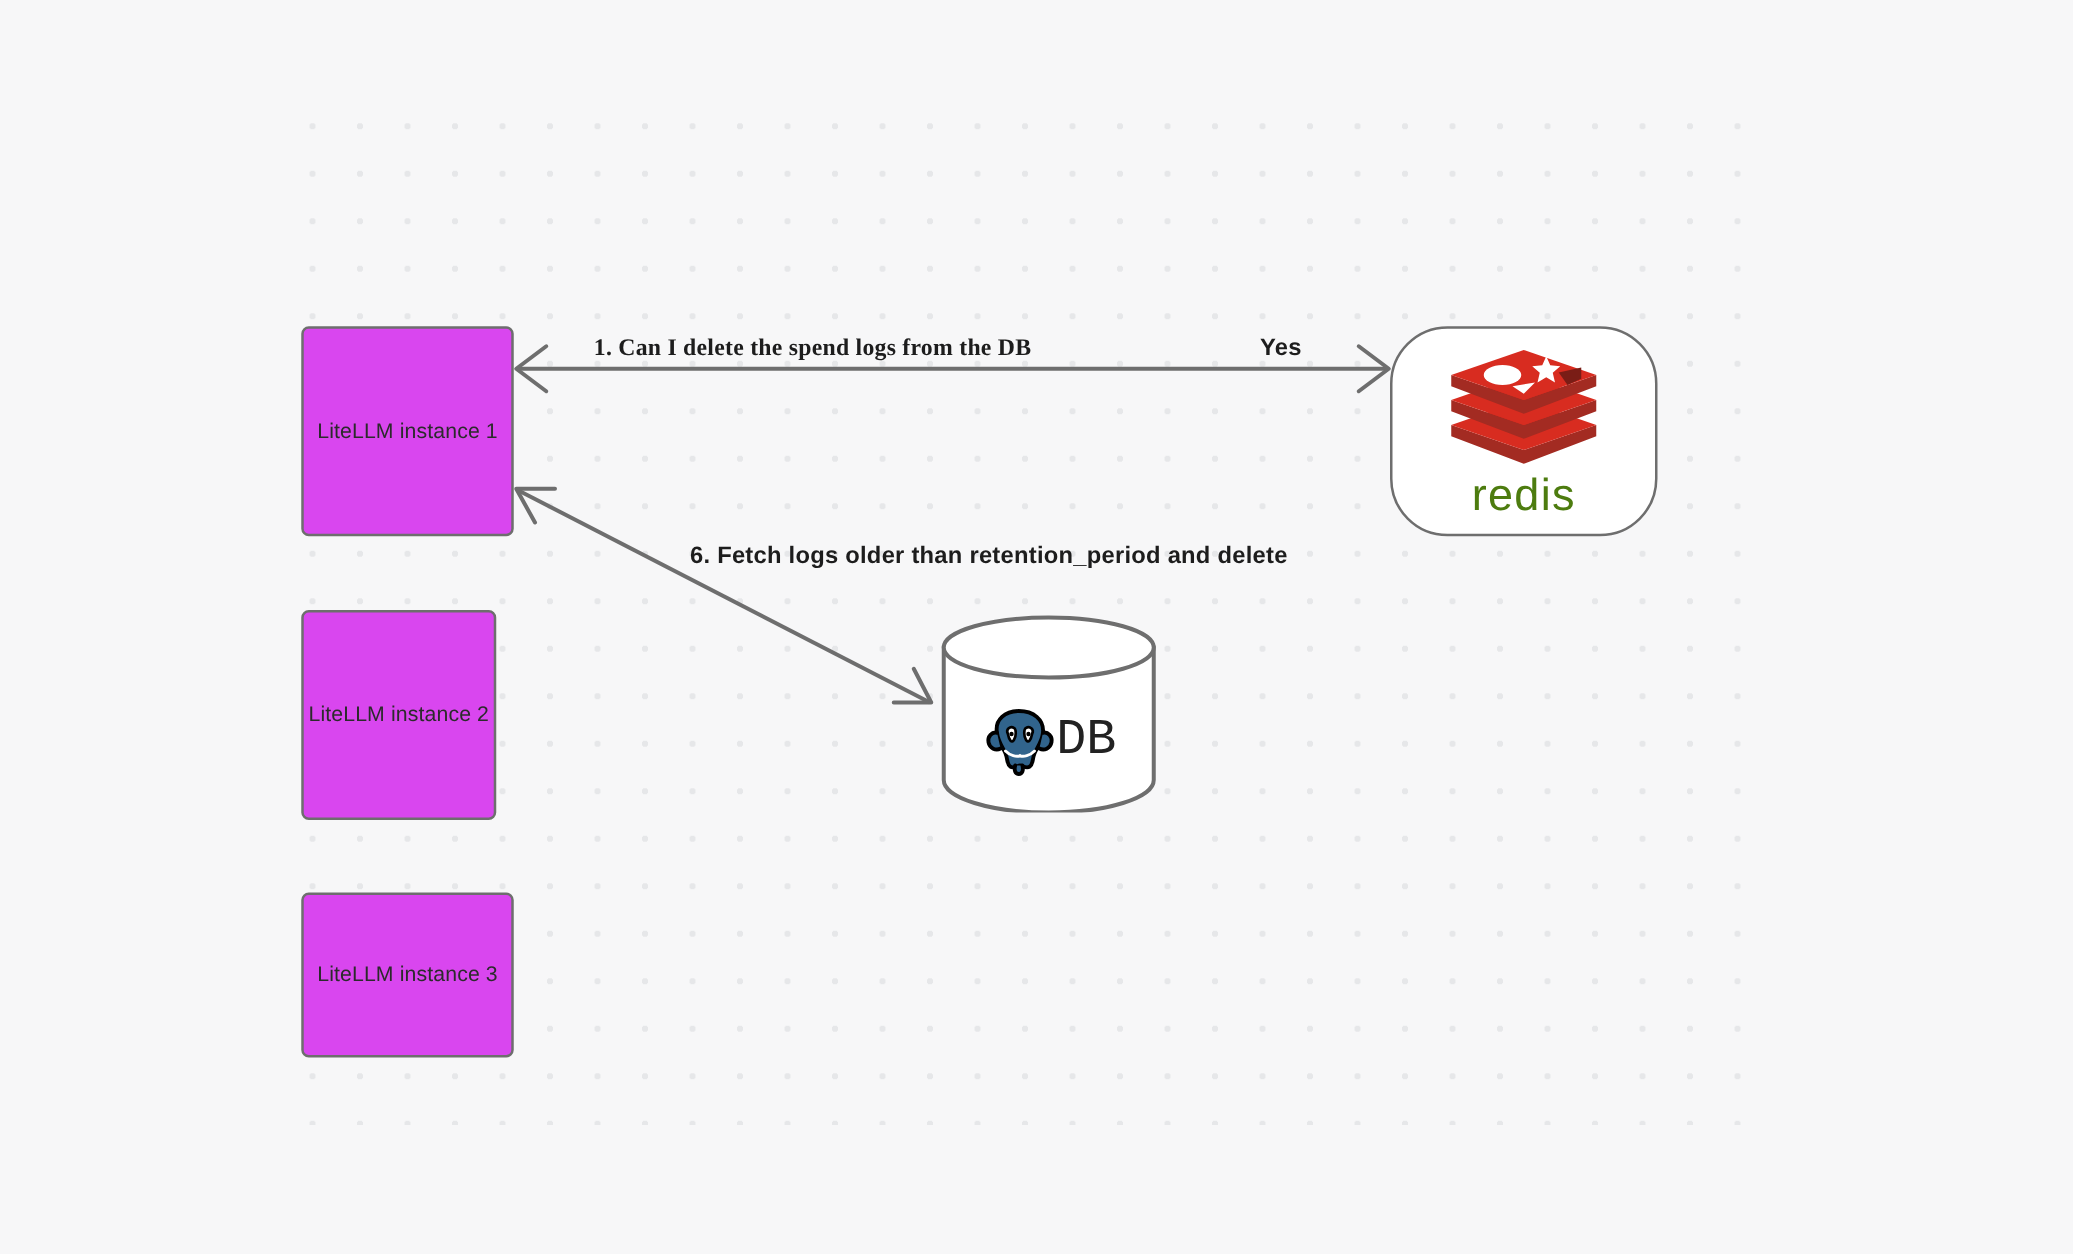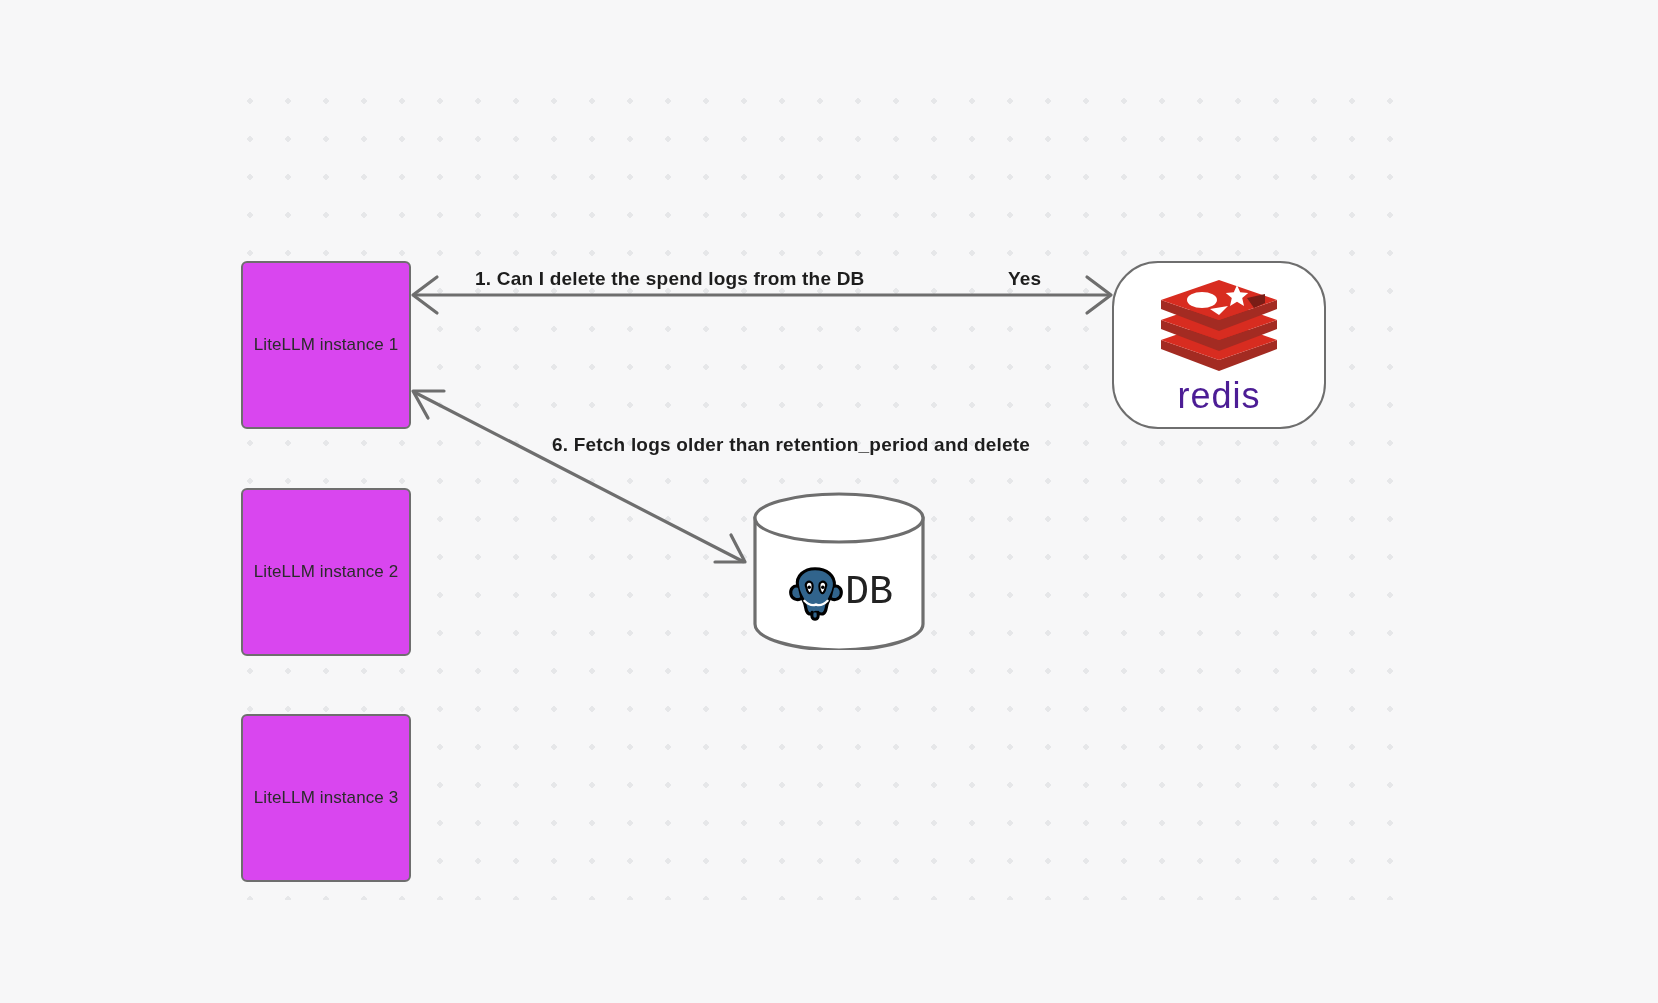--- a/index.html
+++ b/index.html
@@ -40,22 +40,22 @@
     align-items: center;
     justify-content: center;
   }
   .node-label {
     font-size: 17px;
     color: #2b2b2b;
     letter-spacing: .1px;
     font-family: "Liberation Sans", sans-serif;
   }
   #box-1 { left: 241px; top: 261px; width: 170px; height: 168px; }
-  #box-2 { left: 241px; top: 488px; width: 170px; height: 168px; }
-  #box-3 { left: 241px; top: 714px; width: 170px; height: 168px; }
+  #box-2 { left: 241px; top: 488px; width: 156px; height: 168px; }
+  #box-3 { left: 241px; top: 714px; width: 170px; height: 132px; }
 
   
   #redis-node {
     position: absolute;
     left: 1112px;
     top: 261px;
     width: 214px;
     height: 168px;
     box-sizing: border-box;
     background: #ffffff;
@@ -107,21 +107,21 @@
   
   .edge-label {
     position: absolute;
     font-size: 19px;
     font-weight: bold;
     color: #1d1d1d;
     white-space: nowrap;
     font-family: "Liberation Sans", sans-serif;
     letter-spacing: .2px;
   }
-  #label-1 { left: 475px; top: 268px; }
+  #label-1 { left: 475px; top: 268px; font-family: Liberation Serif, serif; }
   #label-yes { left: 1008px; top: 268px; }
   #label-2 { left: 552px; top: 434px; }
 </style>
 </head>
 <body>
 
 <div id="canvas">
 
   <div class="dot-grid"></div>
 
@@ -179,21 +179,21 @@
       <g>
         <path d="M64 44 L6 24 L6 33 L64 55 L122 33 L122 24 Z" fill="#a32b22"></path>
         <path d="M6 24 L64 4 L122 24 L64 44 Z" fill="#d82c20"></path>
       </g>
 
       <ellipse cx="47" cy="24" rx="15" ry="8" fill="#ffffff"></ellipse>
       <path d="M82 9 l3.2 7.2 8 .7 -6 5.2 1.8 7.8 -7 -4.2 -7 4.2 1.8 -7.8 -6 -5.2 8 -.7 Z" fill="#ffffff"></path>
       <path d="M55 33 l18 -3 -9 9 Z" fill="#ffffff"></path>
       <path d="M92 22 l18 -4 0 9 -11 5 Z" fill="#7a1d16"></path>
     </svg>
-    <div style="font-size:36px;color:#4c1d95;font-family:'Liberation Sans',sans-serif;letter-spacing:1px;line-height:1;margin-top:-2px;">redis</div>
+    <div style="font-size:36px;color:#4d7c0f;font-family:'Liberation Sans',sans-serif;letter-spacing:1px;line-height:1;margin-top:-2px;">redis</div>
   </div>
 
   <div id="db-node">
     <svg class="db-svg" viewBox="0 0 174 158" xmlns="http://www.w3.org/2000/svg">
       <path d="M3 26 L3 132 A84 26 0 0 0 171 132 L171 26 Z" fill="#ffffff" stroke="#6e6e6e" stroke-width="3.2"></path>
       <ellipse cx="87" cy="26" rx="84" ry="24" fill="#ffffff" stroke="#6e6e6e" stroke-width="3.2"></ellipse>
     </svg>
     <div class="db-inner">
       <svg class="pg-elephant" viewBox="0 0 64 64" xmlns="http://www.w3.org/2000/svg">
         <g stroke="#000000" stroke-width="3.2" stroke-linejoin="round" stroke-linecap="round" fill="#31648c">

